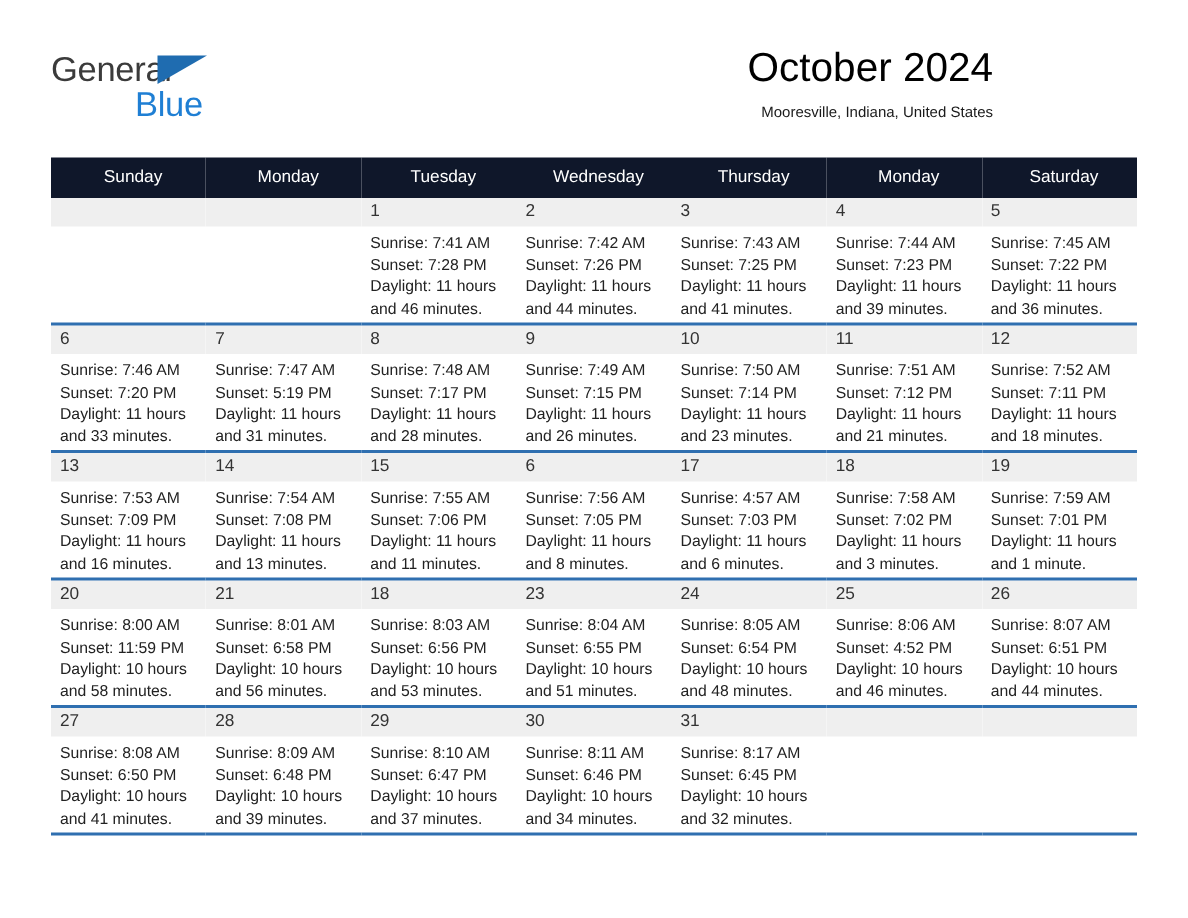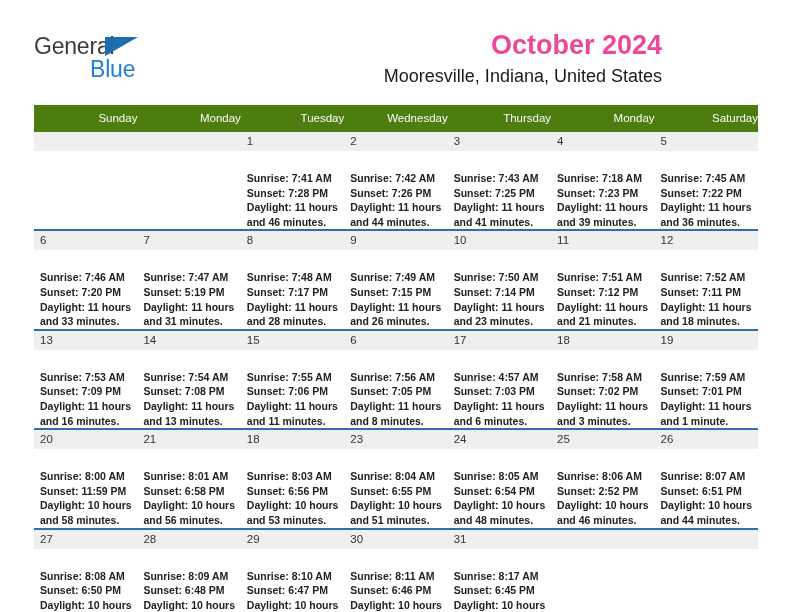--- a/index.html
+++ b/index.html
@@ -64,48 +64,48 @@
   }
   .title-block {
     position: absolute;
     right: 0;
     top: 0;
     text-align: right;
   }
   .cal-title {
     font-size: 27px;
     line-height: 34px;
-    color: #ec4899;
-    font-weight: bold;
+    color: #000000;
+    font-weight: normal;
     margin: 0;
     white-space: nowrap;
   }
   .cal-subtitle {
-    font-size: 18px;
+    font-size: 10px;
     line-height: 22px;
     color: #1a1a1a;
     margin: 3px 0 0 0;
     white-space: nowrap;
   }
 
   
   .calendar {
     position: absolute;
     left: 34px;
     top: 105px;
     width: 724px;
     border-collapse: collapse;
     table-layout: fixed;
   }
   .calendar th {
-    background: #4d7c0f;
+    background: #0f172a;
     color: #ffffff;
     font-size: 11.5px;
     font-weight: normal;
-    text-align: right;
+    text-align: center;
     padding: 4px 0 5px 6px;
     height: 18px;
     border: none;
   }
   .calendar td {
     width: 103.4px;
     height: 83px;
     vertical-align: top;
     padding: 0;
     border-bottom: 2px solid #2f6fb0;
@@ -114,25 +114,24 @@
   .daynum {
     display: block;
     background: #efefef;
     font-size: 11.5px;
     line-height: 15px;
     color: #333333;
     padding: 2px 0 2px 6px;
     height: 15px;
   }
   .cellbody {
-    padding: 20px 5px 0 6px;
+    padding: 4px 5px 0 6px;
     font-size: 10.5px;
     line-height: 14.6px;
     color: #222222;
-    font-weight: bold;
   }
   .cellbody div {
     white-space: nowrap;
   }
   td.empty .daynum {
     color: transparent;
   }
 </style>
 </head>
 <body>
@@ -209,21 +208,21 @@
             <div class="cellbody">
               <div>Sunrise: 7:43 AM</div>
               <div>Sunset: 7:25 PM</div>
               <div>Daylight: 11 hours</div>
               <div>and 41 minutes.</div>
             </div>
           </td>
           <td>
             <span class="daynum">4</span>
             <div class="cellbody">
-              <div>Sunrise: 7:18 AM</div>
+              <div>Sunrise: 7:44 AM</div>
               <div>Sunset: 7:23 PM</div>
               <div>Daylight: 11 hours</div>
               <div>and 39 minutes.</div>
             </div>
           </td>
           <td>
             <span class="daynum">5</span>
             <div class="cellbody">
               <div>Sunrise: 7:45 AM</div>
               <div>Sunset: 7:22 PM</div>
@@ -405,21 +404,21 @@
               <div>Sunrise: 8:05 AM</div>
               <div>Sunset: 6:54 PM</div>
               <div>Daylight: 10 hours</div>
               <div>and 48 minutes.</div>
             </div>
           </td>
           <td>
             <span class="daynum">25</span>
             <div class="cellbody">
               <div>Sunrise: 8:06 AM</div>
-              <div>Sunset: 2:52 PM</div>
+              <div>Sunset: 4:52 PM</div>
               <div>Daylight: 10 hours</div>
               <div>and 46 minutes.</div>
             </div>
           </td>
           <td>
             <span class="daynum">26</span>
             <div class="cellbody">
               <div>Sunrise: 8:07 AM</div>
               <div>Sunset: 6:51 PM</div>
               <div>Daylight: 10 hours</div>

